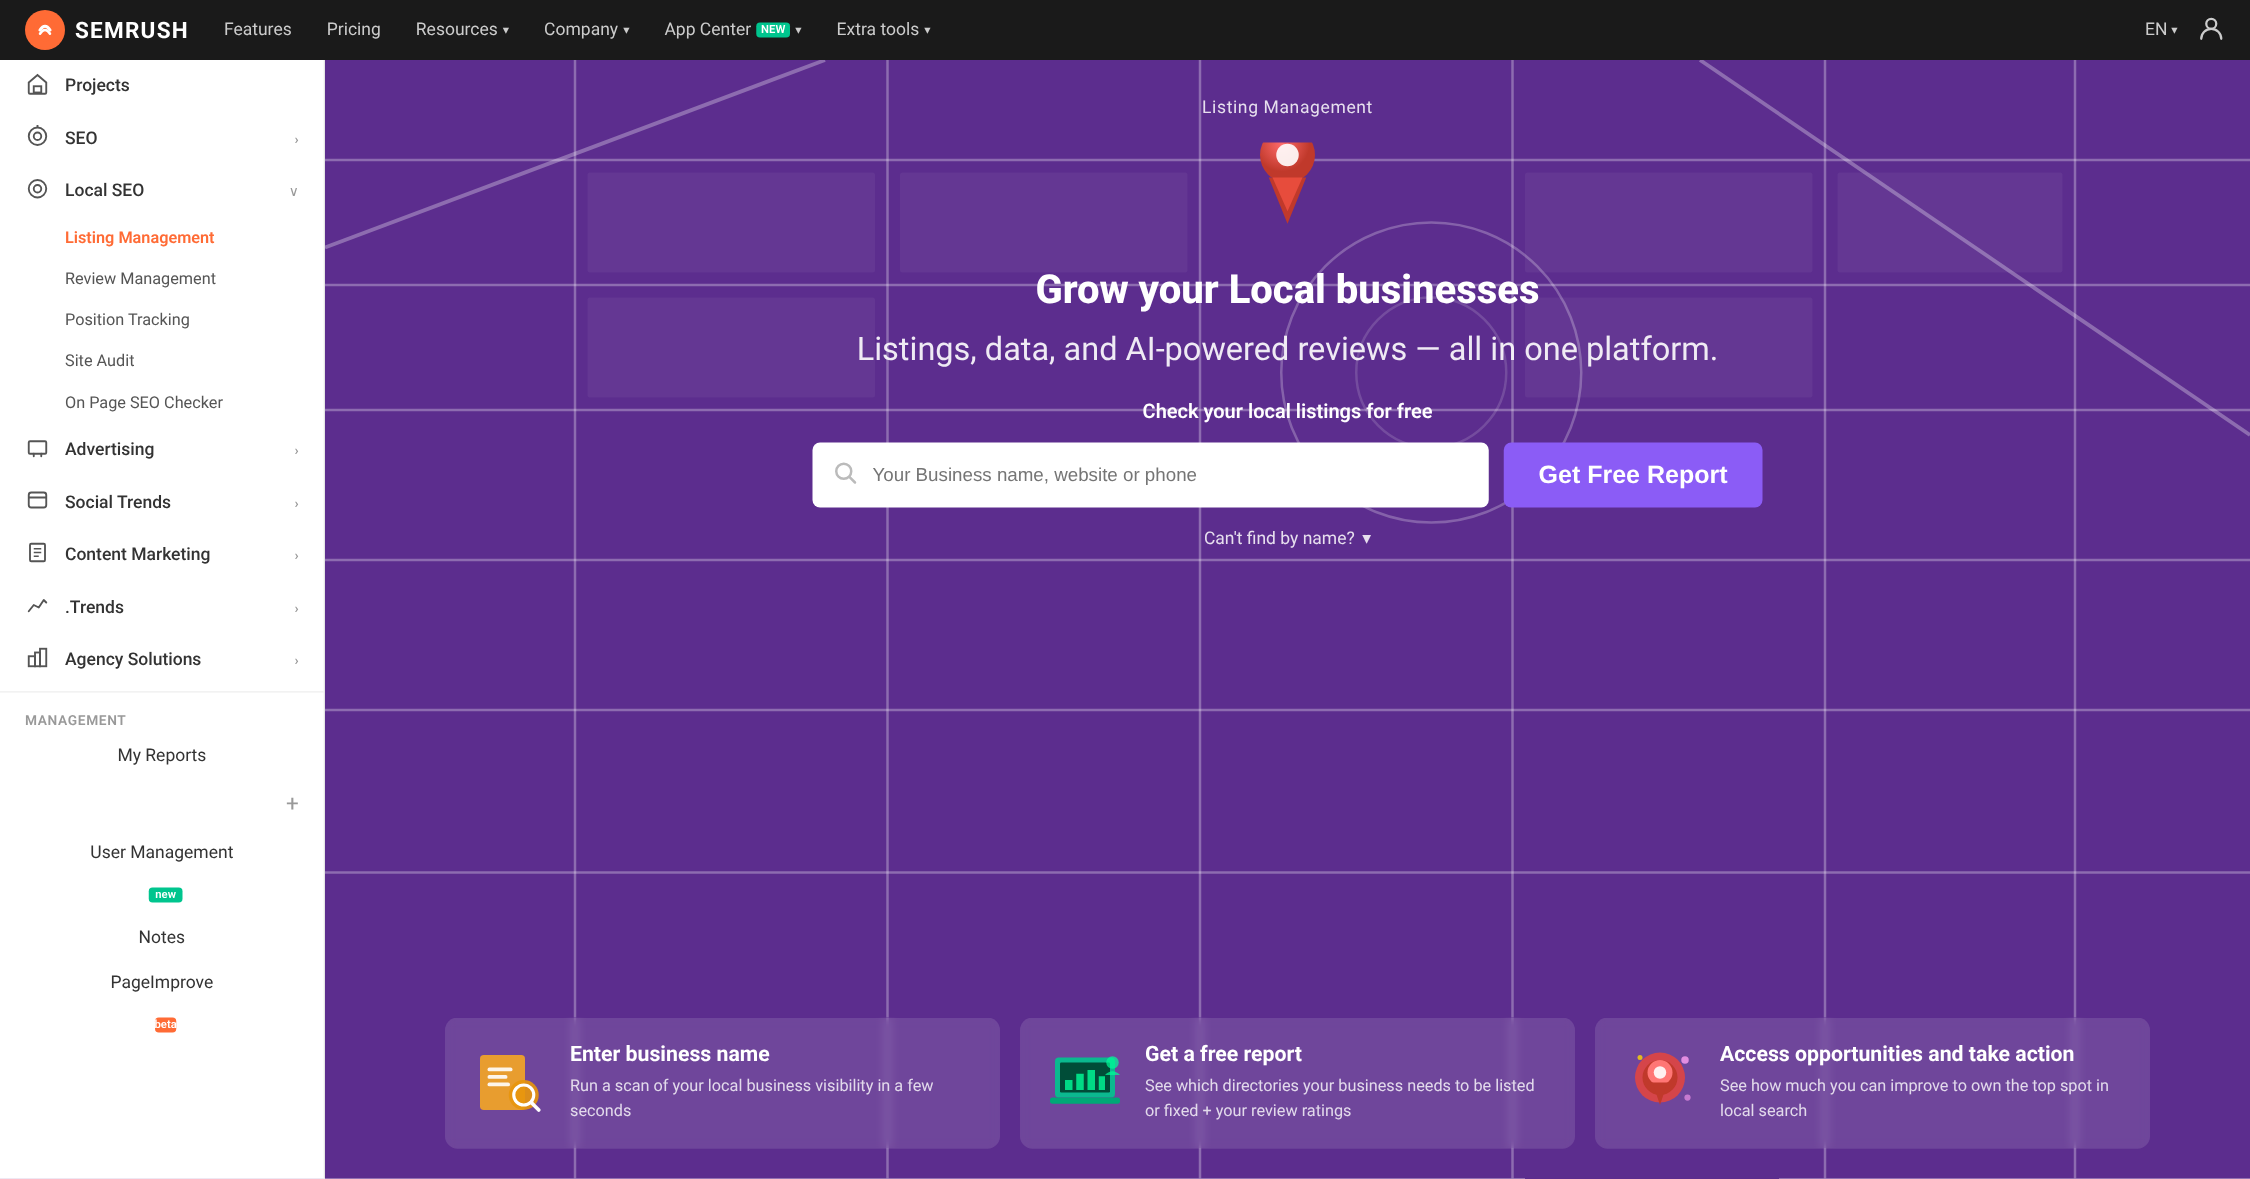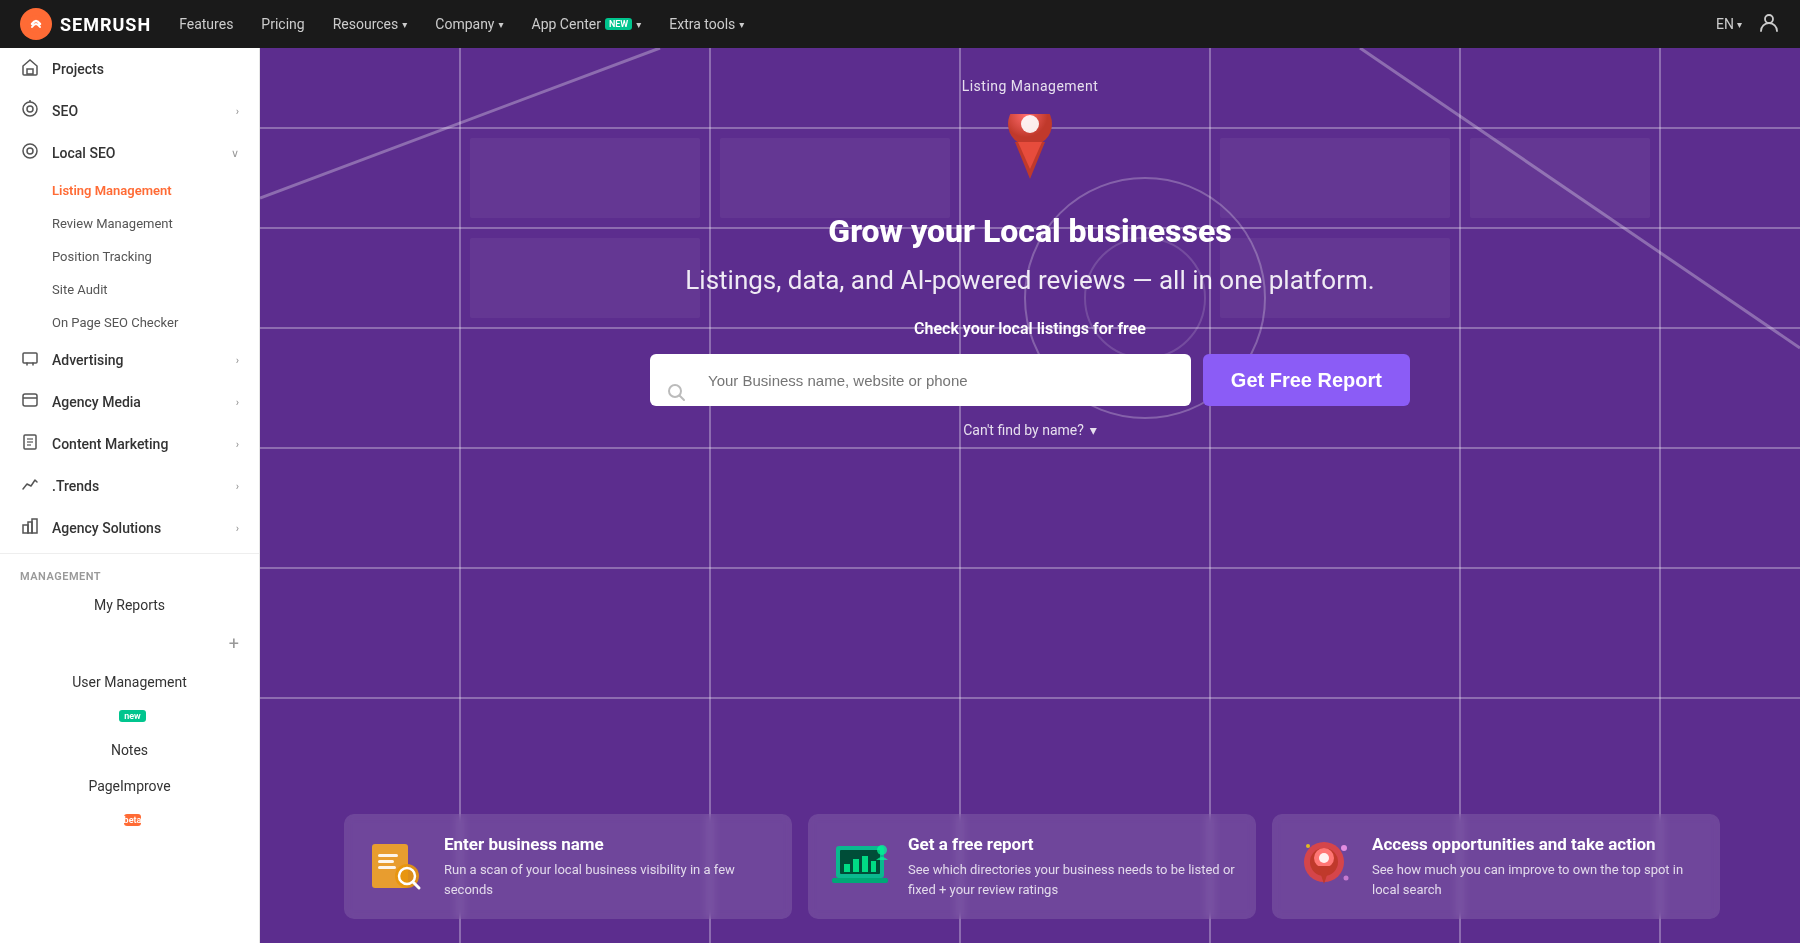--- a/index.html
+++ b/index.html
@@ -184,23 +184,23 @@
       display: flex;
       gap: 12px;
       width: 760px;
       margin-bottom: 16px;
     }
     .search-input-wrap {
       flex: 1;
       background: white;
       border-radius: 6px;
       display: flex;
-      align-items: flex-end;
+      align-items: center;
       padding: 0 16px;
-      gap: 22px;
+      gap: 12px;
     }
     .search-icon-svg { color: #bbb; font-size: 18px; }
     .search-input {
       flex: 1;
       border: none;
       outline: none;
       font-size: 15px;
       color: #333;
       height: 52px;
       background: transparent;
@@ -223,21 +223,21 @@
       cursor: pointer;
       display: flex;
       align-items: center;
       gap: 6px;
     }
 
     
     .feature-cards {
       position: absolute;
       bottom: 0;
-      left: 4px; right: 0;
+      left: 16px; right: 0;
       display: flex;
       gap: 16px;
       padding: 0 80px 24px;
       z-index: 2;
     }
     .feature-card {
       flex: 1;
       background: rgba(255,255,255,0.12);
       border-radius: 10px;
       padding: 20px 20px;
@@ -388,21 +388,21 @@
       <span class="arrow">›</span>
     </div>
 
     <div class="sidebar-item">
       <span class="icon">
         <svg width="18" height="18" viewBox="0 0 18 18" fill="none">
           <rect x="2" y="3" width="14" height="12" rx="2" stroke="#555" stroke-width="1.5"></rect>
           <path d="M2 7h14" stroke="#555" stroke-width="1.5"></path>
         </svg>
       </span>
-      <span>Agency Media</span>
+      <span>Social Trends</span>
       <span class="arrow">›</span>
     </div>
 
     <div class="sidebar-item">
       <span class="icon">
         <svg width="18" height="18" viewBox="0 0 18 18" fill="none">
           <rect x="3" y="2" width="12" height="14" rx="1" stroke="#555" stroke-width="1.5"></rect>
           <line x1="6" y1="6" x2="12" y2="6" stroke="#555" stroke-width="1.2"></line>
           <line x1="6" y1="9" x2="12" y2="9" stroke="#555" stroke-width="1.2"></line>
           <line x1="6" y1="12" x2="10" y2="12" stroke="#555" stroke-width="1.2"></line>

